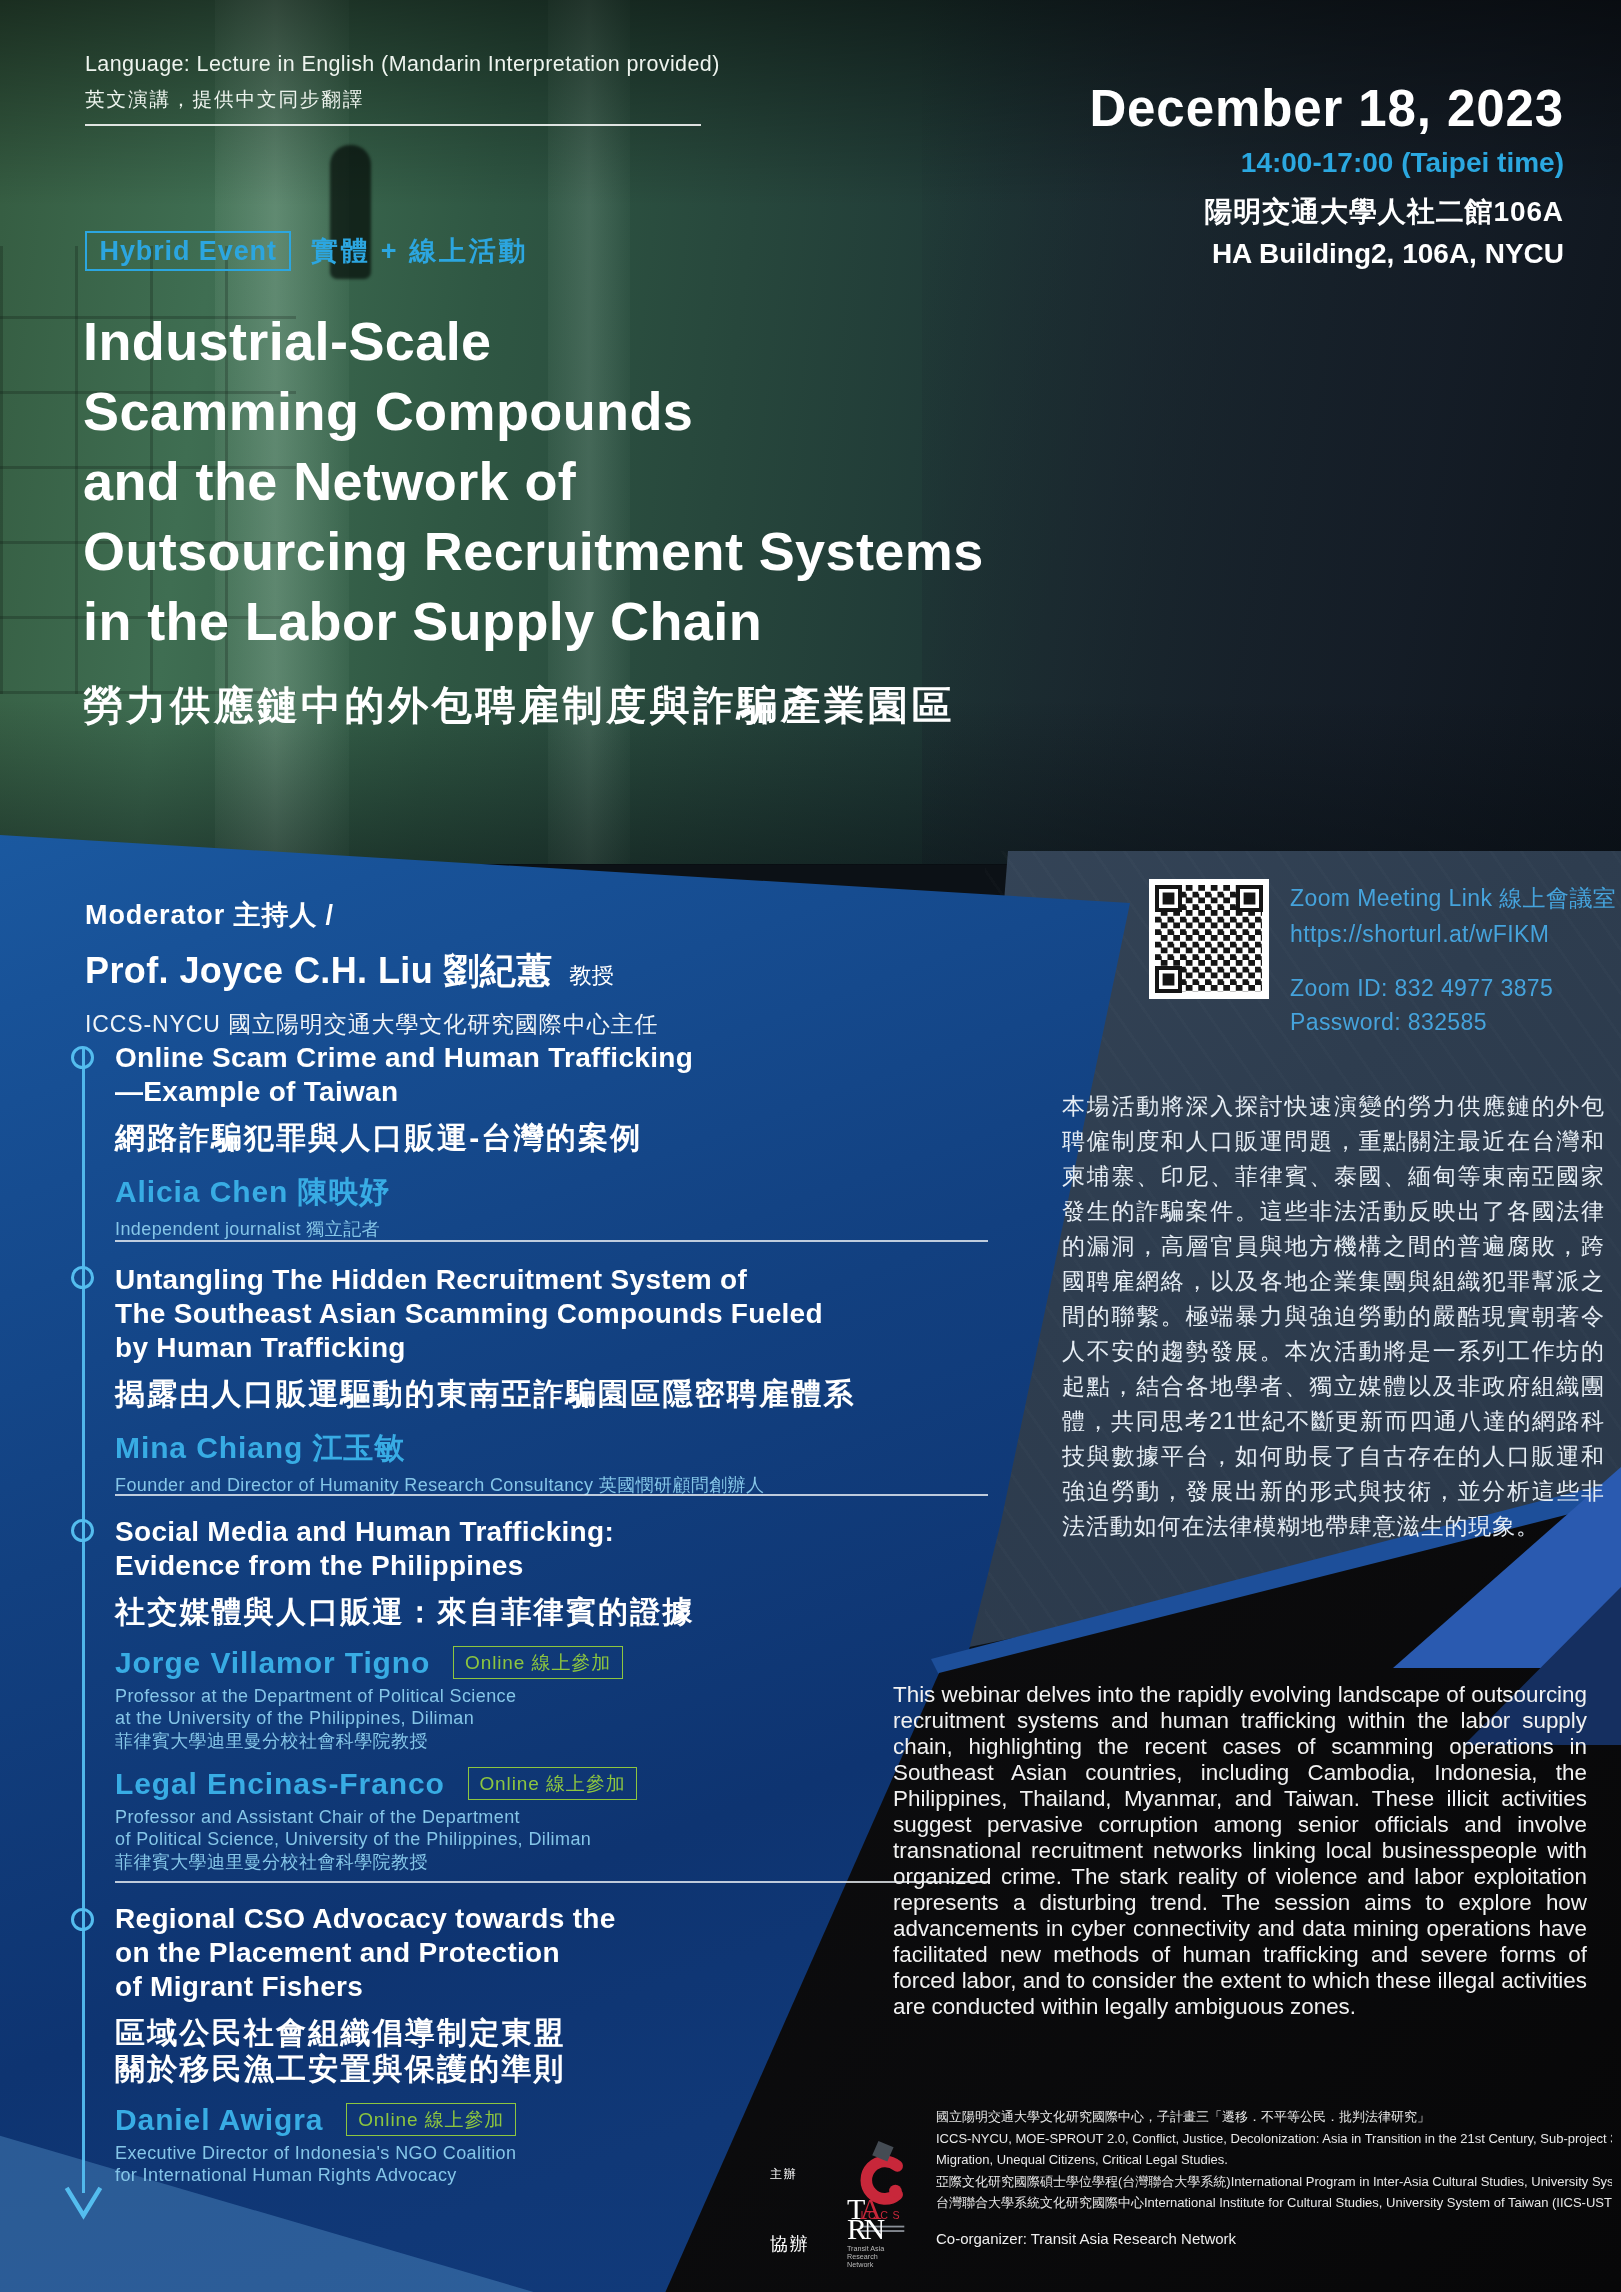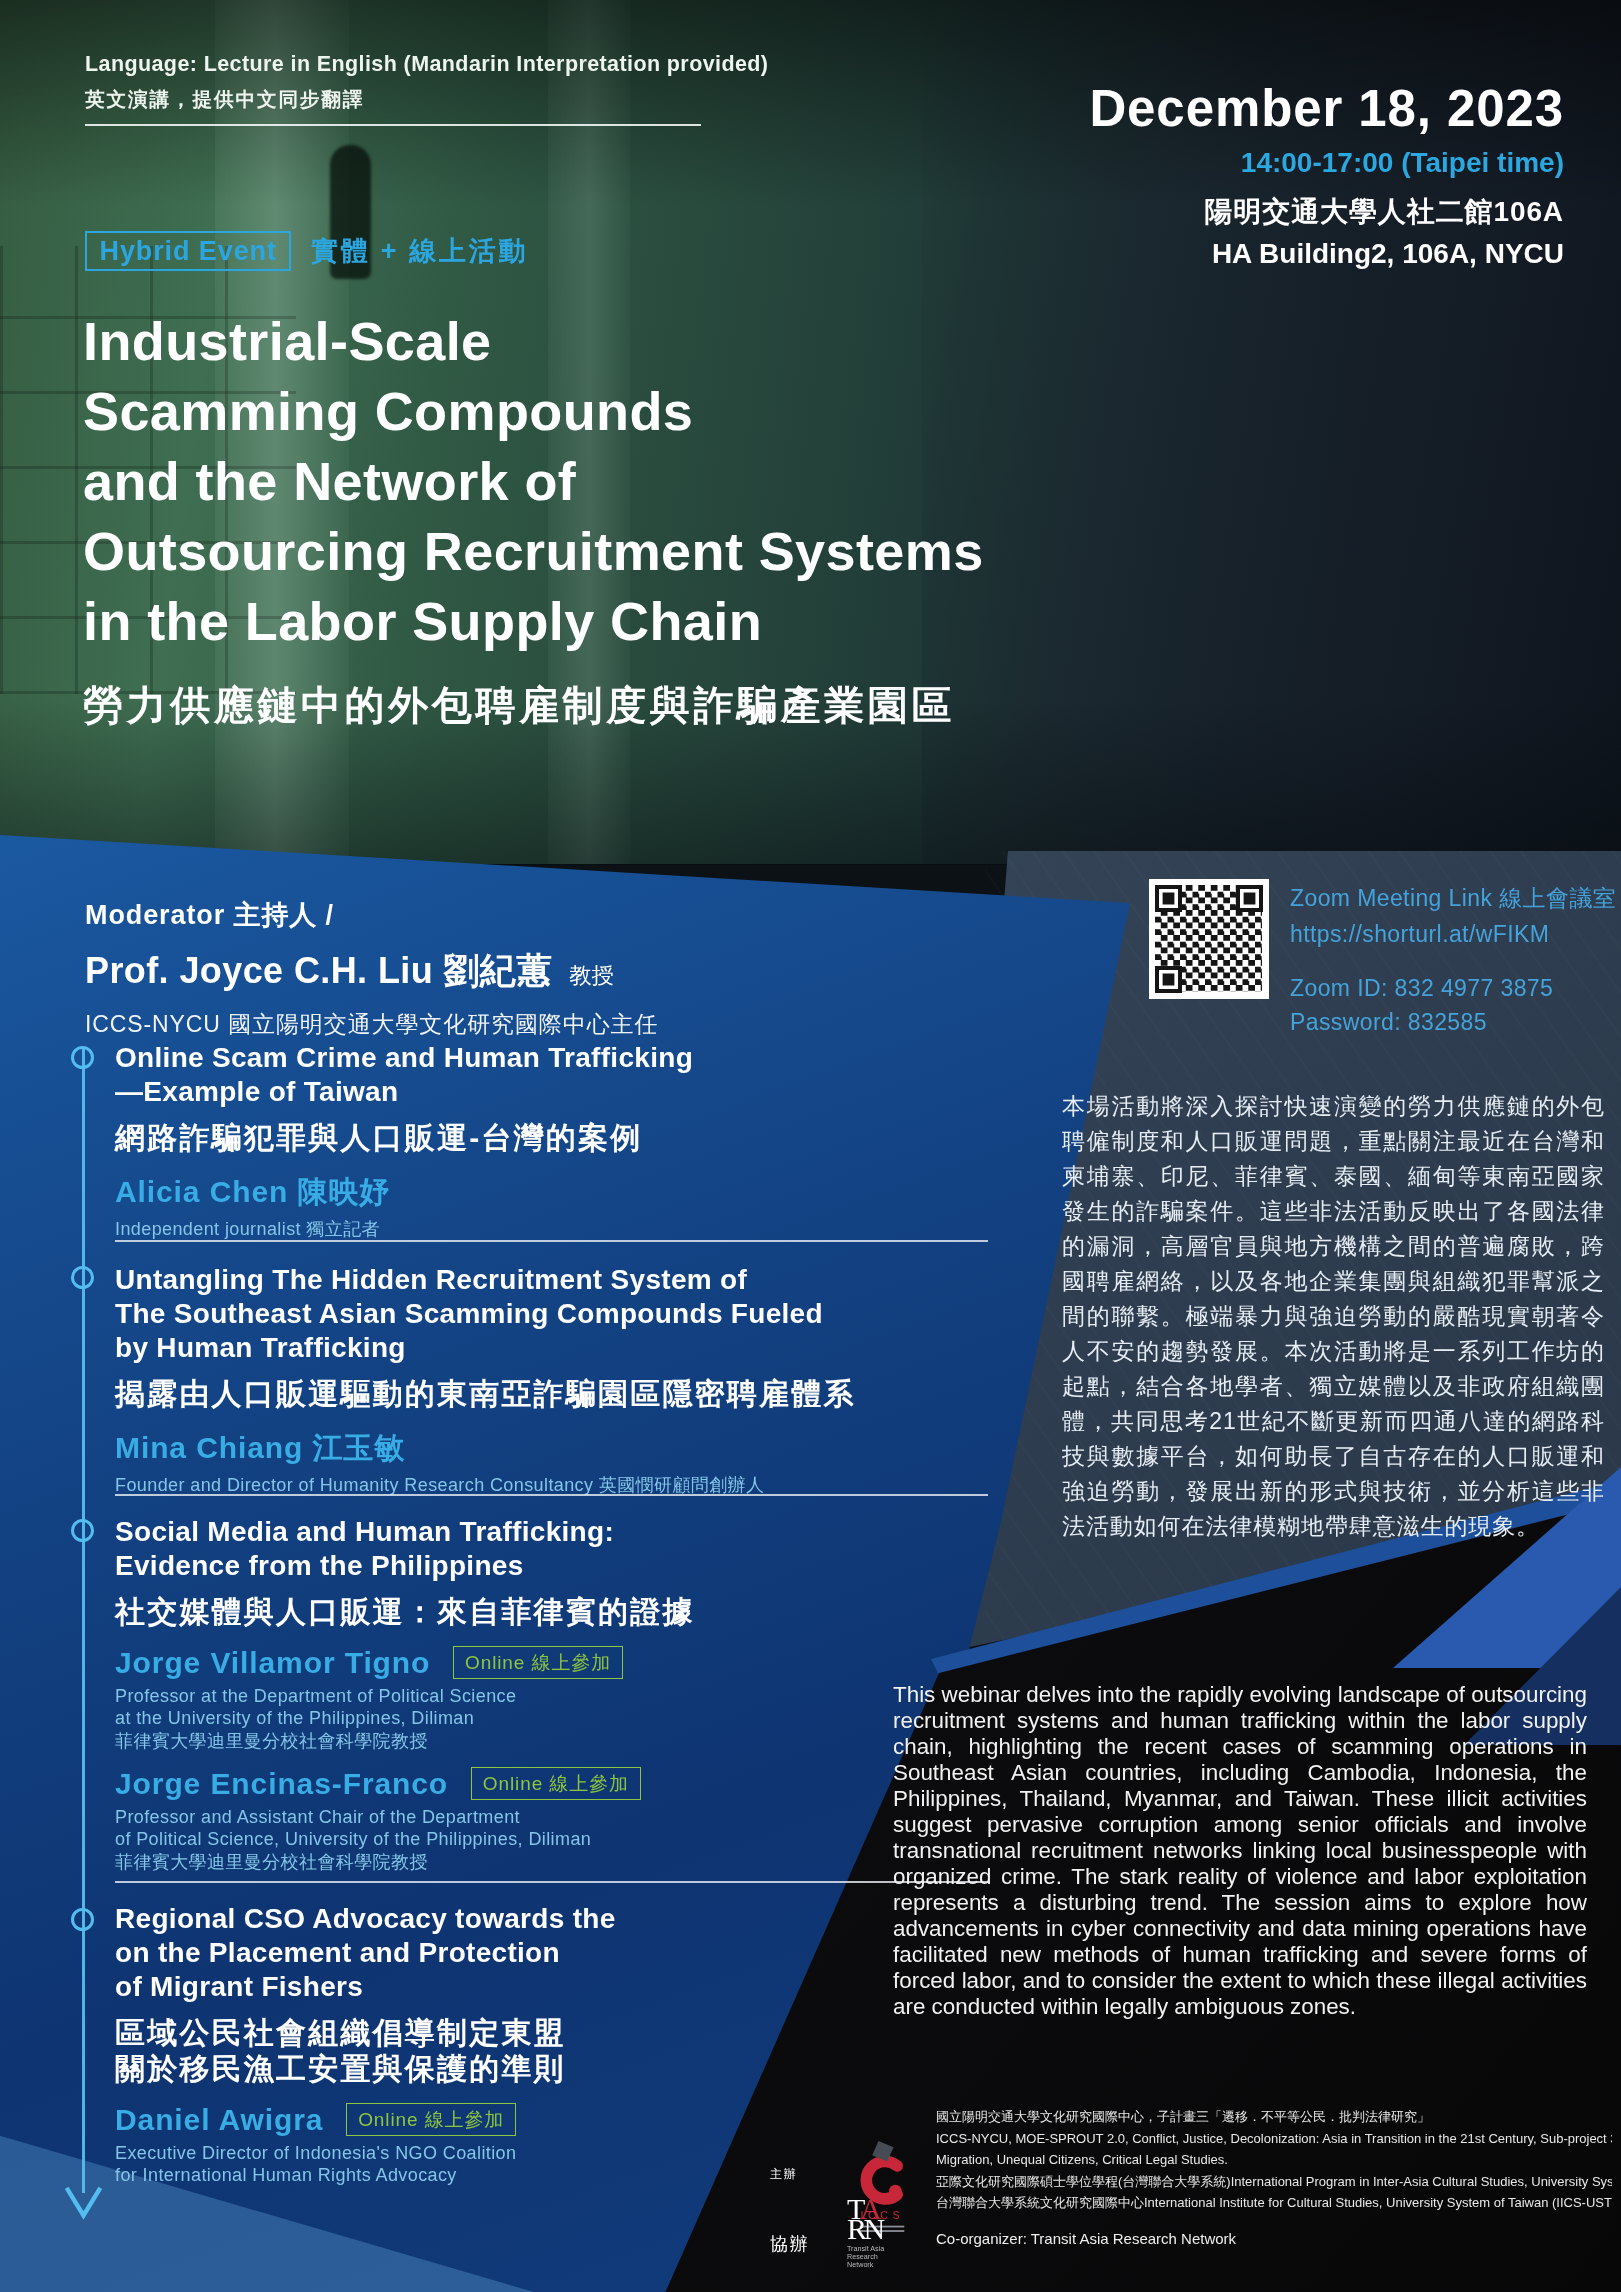--- a/index.html
+++ b/index.html
@@ -46,21 +46,21 @@
     background:#1d4f9a;}
   .black-panel{left:0;top:0;width:1621px;height:2293px;
     clip-path:polygon(939px 1673px,1621px 1501px,1621px 2293px,665px 2293px);
     background:linear-gradient(130deg,#17171a 0%,#0e0e10 50%,#070708 100%);}
   .navy-tri1{left:0;top:0;width:1621px;height:2293px;
     clip-path:polygon(1393px 1668px,1621px 1467px,1621px 1668px);background:#2a5ab0;}
   .navy-tri2{left:0;top:0;width:1621px;height:2293px;
     clip-path:polygon(1464px 1745px,1621px 1587px,1621px 1745px);background:#152f60;}
 
   
-  .lang-block{left:85px;top:52px;color:#eef4ee;font-weight:bold;}
+  .lang-block{left:85px;top:52px;color:#eef4ee;}
   .lang-en{font-size:21.5px;letter-spacing:0.4px;}
   .lang-zh{font-size:19.7px;margin-top:9px;letter-spacing:1.8px;}
   .lang-underline{left:85px;top:124px;width:616px;height:1.8px;background:rgba(255,255,255,.85);}
 
   .date-block{right:57px;top:79px;text-align:right;}
   .date-main{font-size:51px;font-weight:bold;color:#fff;letter-spacing:0.9px;margin-left:46px;}
   .date-time{font-size:28px;font-weight:bold;color:#2ba8e0;margin-top:9px;}
   .venue-zh{font-size:28px;font-weight:bold;color:#fff;margin-top:14.3px;letter-spacing:0.9px;}
   .venue-en{font-size:28px;font-weight:bold;color:#fff;margin-top:7.2px;}
 
@@ -260,21 +260,21 @@
         <span class="sp-badge">Online 線上參加</span>
       </div>
       <div class="sp-affil">
         <div>Professor at the Department of Political Science</div>
         <div>at the University of the Philippines, Diliman</div>
         <div>菲律賓大學迪里曼分校社會科學院教授</div>
       </div>
     </div>
     <div class="speaker second">
       <div class="sp-row">
-        <span class="sp-name">Jorge Encinas-Franco</span>
+        <span class="sp-name">Legal Encinas-Franco</span>
         <span class="sp-badge">Online 線上參加</span>
       </div>
       <div class="sp-affil">
         <div>Professor and Assistant Chair of the Department</div>
         <div>of Political Science, University of the Philippines, Diliman</div>
         <div>菲律賓大學迪里曼分校社會科學院教授</div>
       </div>
     </div>
   </div>
   <div class="abs ag-div" style="top:1881px"></div>

